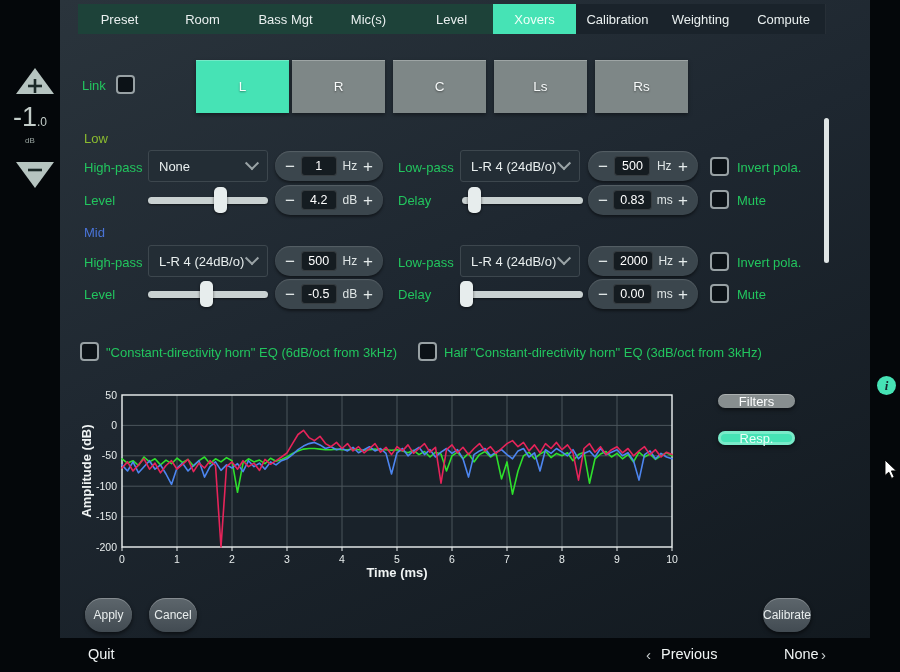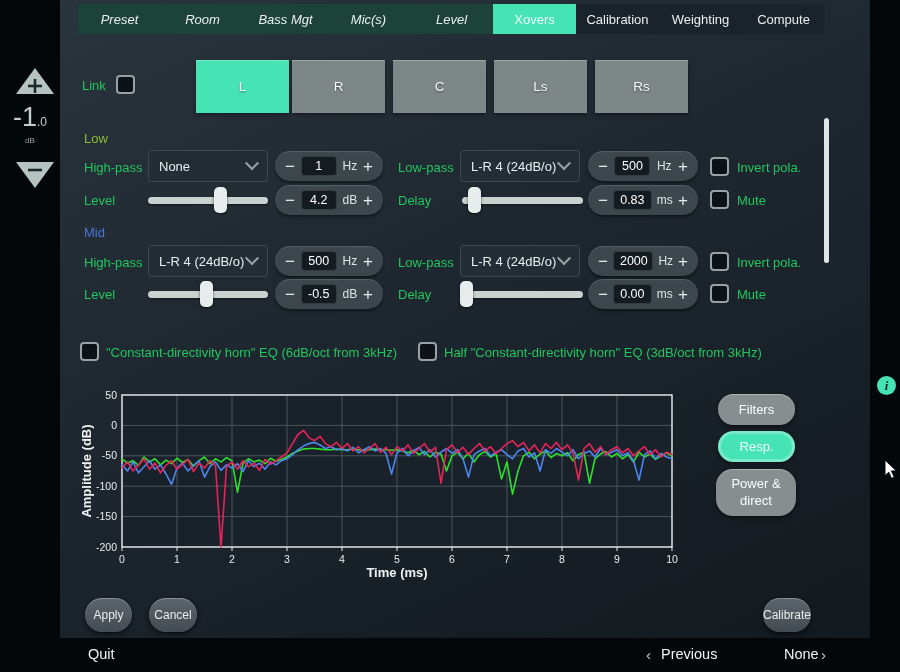--- a/index.html
+++ b/index.html
@@ -6,21 +6,21 @@
   .stage{position:relative;width:900px;height:672px;background:#04070a;overflow:hidden;
          font-family:"Liberation Sans",sans-serif;-webkit-font-smoothing:antialiased;}
 
   
   .panel{position:absolute;left:60px;top:0;width:810px;height:638px;
          background:linear-gradient(155deg,#2a343c 0%,#1e2730 45%,#12191f 100%);}
 
   
   .tab{position:absolute;top:4px;height:30px;display:flex;align-items:center;justify-content:center;
        font-size:13px;color:#e9efef;cursor:default;}
-  .tab.normal{background:#1d4239;border-right:1px solid rgba(140,200,180,.28);font-style:italic;}
+  .tab.normal{background:#1d4239;border-right:1px solid rgba(140,200,180,.28);}
   .tab.active{background:#46e3b5;color:#eefff8;}
   .tab.dark{background:#1a232b;border-right:1px solid rgba(255,255,255,.06);}
 
   
   .rail{position:absolute;left:0;top:0;width:60px;height:638px;}
   .volbtn{position:absolute;left:14px;width:42px;height:30px;}
   .vol-value{position:absolute;left:0;top:102px;width:60px;text-align:center;color:#c3cdc9;font-size:27px;font-weight:400;}
   .vol-value .dec{font-size:12px;}
   .vol-unit{position:absolute;left:0;top:136px;width:60px;text-align:center;color:#9aa5a1;font-size:8px;}
 
@@ -61,21 +61,21 @@
 
   
   .vscroll{position:absolute;left:824px;top:118px;width:5px;height:145px;border-radius:3px;background:#dfe5e5;}
 
   
   .chart{position:absolute;left:78px;top:388px;}
   svg text{font-family:"Liberation Sans",sans-serif;}
   .ax-title{font-size:13px;fill:#f0f4f4;font-weight:bold;}
 
   
-  .pill{position:absolute;left:718px;width:77px;height:31px;border-radius:16px;background:#878e8f;
+  .pill{position:absolute;left:718px;width:77px;height:14px;border-radius:16px;background:#878e8f;
         color:#fbfdfd;display:flex;align-items:center;justify-content:center;font-size:13px;
         box-shadow:inset 0 1px 0 rgba(255,255,255,.3),0 2px 4px rgba(0,0,0,.5);text-align:center;}
   .pill.active{background:#46e3b5;color:#eafff8;box-shadow:inset 0 0 0 3px rgba(255,255,255,.28),0 2px 5px rgba(0,0,0,.5);}
   .pill.tall{left:716px;width:80px;height:47px;border-radius:17px;line-height:1.25;text-align:center;}
 
   
   .info{position:absolute;left:877px;top:376px;width:19px;height:19px;border-radius:50%;background:#46e3b5;
         color:#15262b;display:flex;align-items:center;justify-content:center;
         font:italic bold 13px "Liberation Serif",serif;}
   .cursor{position:absolute;left:884px;top:459px;}
@@ -292,21 +292,20 @@
         <polyline points="44.0,70.8 49.5,75.1 55.0,72.7 60.5,77.5 66.0,69.0 71.5,73.9 77.0,70.8 82.5,76.9 88.0,72.1 93.5,75.7 99.0,70.2 104.5,74.5 110.0,71.4 115.5,78.1 121.0,72.7 126.5,69.0 132.0,75.7 137.5,70.8 143.0,73.9 148.5,69.6 154.0,72.7 159.5,104.3 165.0,75.1 170.5,70.8 176.0,73.9 181.5,72.1 187.0,75.7 192.5,70.2 198.0,73.3 203.5,71.4 209.0,69.0 214.5,65.4 220.0,62.9 225.5,61.1 231.0,60.5 236.5,60.5 242.0,61.1 247.5,61.7 253.0,61.7 258.5,61.1 264.0,61.7 269.5,61.7 275.0,61.1 280.5,61.7 286.0,62.3 291.5,61.7 297.0,61.1 302.5,61.7 308.0,61.7 313.5,62.3 319.0,61.7 324.5,62.9 330.0,64.8 335.5,62.3 341.0,66.6 346.5,63.5 352.0,69.0 357.5,64.2 363.0,66.0 368.5,83.0 374.0,67.8 379.5,64.2 385.0,70.8 390.5,65.4 396.0,73.9 401.5,66.6 407.0,63.5 412.5,69.0 418.0,65.4 423.5,90.9 429.0,73.9 434.5,106.1 440.0,83.0 445.5,67.8 451.0,64.2 456.5,70.8 462.0,66.0 467.5,62.9 473.0,69.6 478.5,65.4 484.0,67.8 489.5,64.8 495.0,72.7 500.5,66.6 506.0,64.2 511.5,95.2 517.0,70.8 522.5,66.0 528.0,63.5 533.5,69.0 539.0,65.4 544.5,70.8 550.0,66.6 555.5,73.9 561.0,64.2 566.5,69.0 572.0,66.0 577.5,71.4 583.0,67.8 588.5,64.8 594.0,67.8" fill="none" stroke="#2ee02c" stroke-width="1.6" stroke-linejoin="round" stroke-linecap="round"></polyline>
         <polyline points="44.0,76.9 49.5,83.0 55.0,73.9 60.5,84.8 66.0,78.7 71.5,72.7 77.0,81.2 82.5,76.9 88.0,86.0 93.5,96.4 99.0,80.0 104.5,75.1 110.0,83.0 115.5,77.5 121.0,72.7 126.5,89.1 132.0,78.7 137.5,73.9 143.0,82.4 148.5,76.9 154.0,80.0 159.5,75.7 165.0,83.6 170.5,72.7 176.0,78.7 181.5,75.1 187.0,81.2 192.5,73.9 198.0,76.9 203.5,72.7 209.0,70.8 214.5,66.6 220.0,61.7 225.5,58.1 231.0,55.6 236.5,54.4 242.0,56.9 247.5,60.5 253.0,58.7 258.5,61.7 264.0,60.5 269.5,62.9 275.0,59.3 280.5,64.8 286.0,61.7 291.5,58.7 297.0,62.9 302.5,60.5 308.0,65.4 313.5,86.0 319.0,64.8 324.5,60.5 330.0,67.8 335.5,62.9 341.0,59.3 346.5,66.6 352.0,61.7 357.5,69.0 363.0,64.2 368.5,60.5 374.0,65.4 379.5,61.7 385.0,70.8 390.5,89.1 396.0,66.6 401.5,62.9 407.0,60.5 412.5,67.8 418.0,64.2 423.5,61.7 429.0,66.6 434.5,70.8 440.0,62.9 445.5,60.5 451.0,69.0 456.5,64.8 462.0,83.0 467.5,61.7 473.0,65.4 478.5,60.5 484.0,64.2 489.5,67.8 495.0,61.7 500.5,70.8 506.0,65.4 511.5,62.9 517.0,69.0 522.5,60.5 528.0,66.6 533.5,64.2 539.0,61.7 544.5,67.8 550.0,64.8 555.5,72.7 561.0,92.1 566.5,66.6 572.0,62.9 577.5,70.8 583.0,65.4 588.5,69.0 594.0,70.8" fill="none" stroke="#4d86f0" stroke-width="1.6" stroke-linejoin="round" stroke-linecap="round"></polyline>
         <polyline points="44.0,80.0 49.5,73.9 55.0,83.0 60.5,76.9 66.0,70.8 71.5,81.2 77.0,75.1 82.5,84.8 88.0,77.5 93.5,72.7 99.0,81.2 104.5,76.3 110.0,71.4 115.5,83.6 121.0,75.1 126.5,80.0 132.0,72.7 137.5,77.5 143.0,159.0 148.5,78.7 154.0,73.9 159.5,81.2 165.0,72.7 170.5,78.7 176.0,75.1 181.5,82.4 187.0,71.4 192.5,76.3 198.0,72.7 203.5,69.0 209.0,64.8 214.5,55.6 220.0,46.5 225.5,42.3 231.0,49.6 236.5,52.6 242.0,48.3 247.5,55.6 253.0,58.7 258.5,54.4 264.0,60.5 269.5,55.6 275.0,62.9 280.5,58.7 286.0,64.8 291.5,60.5 297.0,55.6 302.5,64.2 308.0,59.3 313.5,66.6 319.0,58.7 324.5,62.9 330.0,56.9 335.5,65.4 341.0,60.5 346.5,55.6 352.0,64.2 357.5,59.3 363.0,95.2 368.5,61.7 374.0,56.9 379.5,64.8 385.0,59.3 390.5,66.6 396.0,60.5 401.5,55.6 407.0,62.9 412.5,58.7 418.0,65.4 423.5,60.5 429.0,55.6 434.5,52.6 440.0,58.7 445.5,54.4 451.0,62.9 456.5,56.9 462.0,64.8 467.5,55.6 473.0,60.5 478.5,54.4 484.0,61.7 489.5,56.9 495.0,64.8 500.5,92.1 506.0,60.5 511.5,55.6 517.0,64.2 522.5,58.7 528.0,66.6 533.5,61.7 539.0,58.7 544.5,64.8 550.0,60.5 555.5,67.8 561.0,62.9 566.5,58.7 572.0,66.6 577.5,61.7 583.0,69.0 588.5,64.2 594.0,66.6" fill="none" stroke="#e6245a" stroke-width="1.6" stroke-linejoin="round" stroke-linecap="round"></polyline>
       </g>
     <text class="ax-title" x="319" y="189" text-anchor="middle">Time (ms)</text>
     <text class="ax-title" text-anchor="middle" transform="translate(13,83) rotate(-90)">Amplitude (dB)</text>
   </svg>
 
   <div class="pill" style="top:394px">Filters</div>
   <div class="pill active" style="top:431px">Resp.</div>
-  <div class="pill tall" style="top:469px">Power &amp; direct</div>
 
   <div class="info">i</div>
   <div class="cursor">
     <svg width="15" height="21">
       <polygon points="1,1 1,16.5 4.8,13.2 7.6,19.4 10.2,18.1 7.4,11.9 12.4,11.9" fill="#ffffff" stroke="#000000" stroke-width="0.9"></polygon>
     </svg>
   </div>
 
   <div class="abtn" style="left:85px;width:47px">Apply</div>
   <div class="abtn" style="left:149px;width:48px">Cancel</div>

